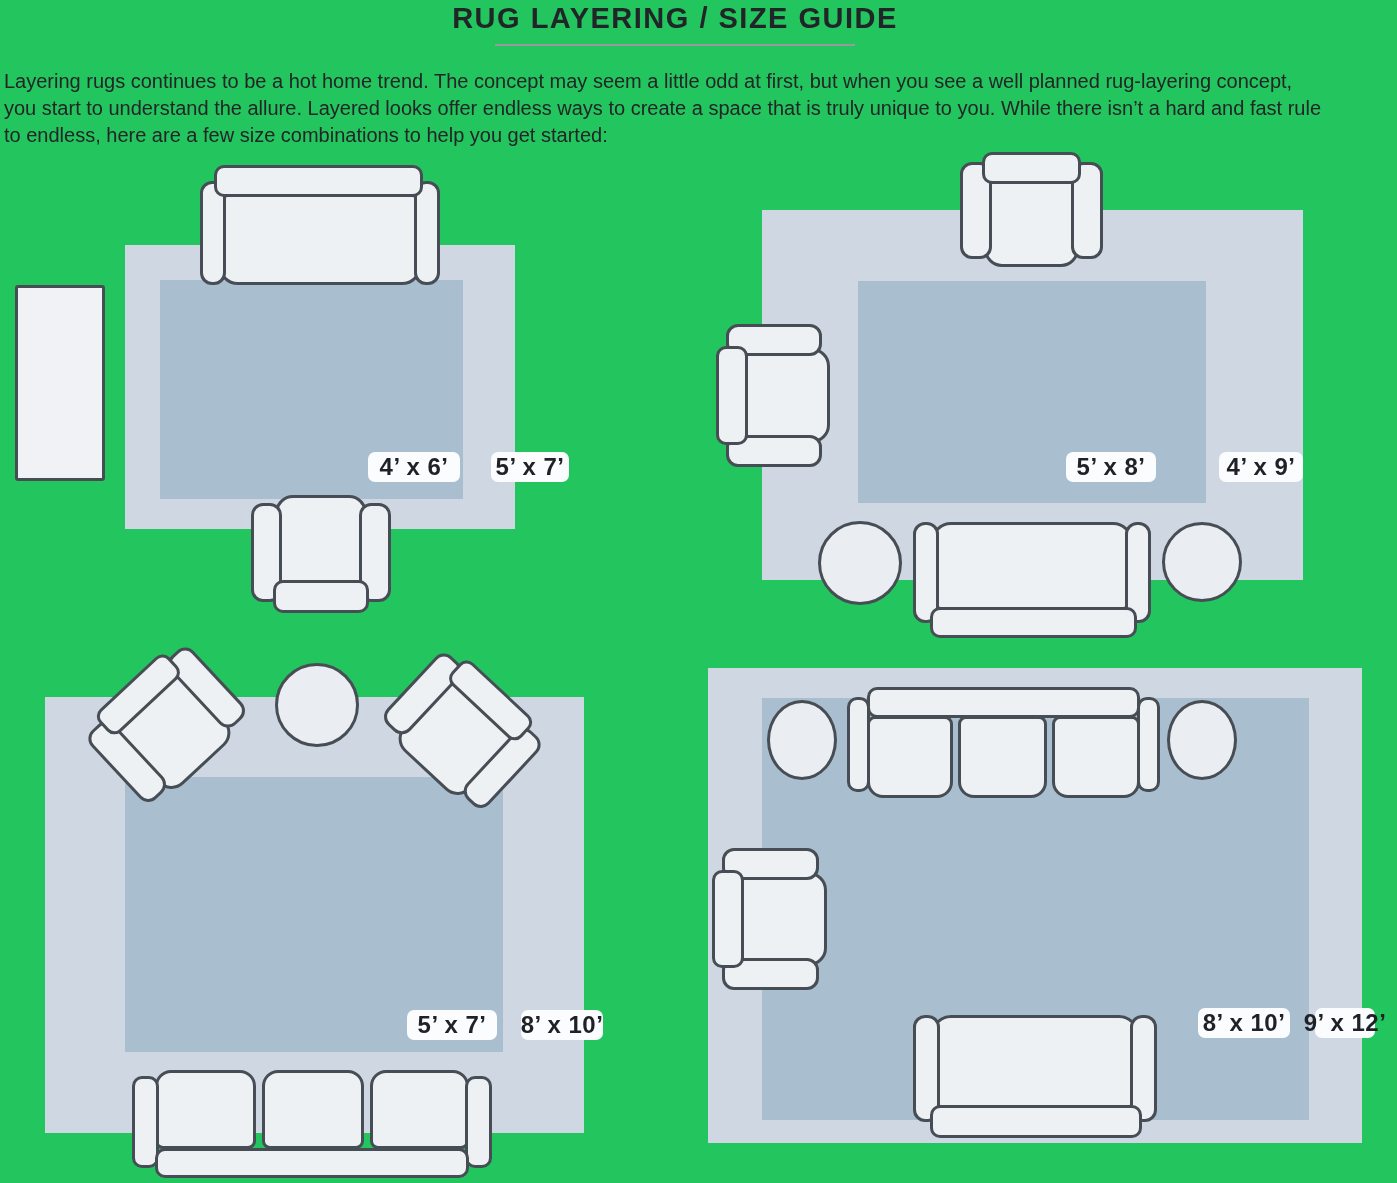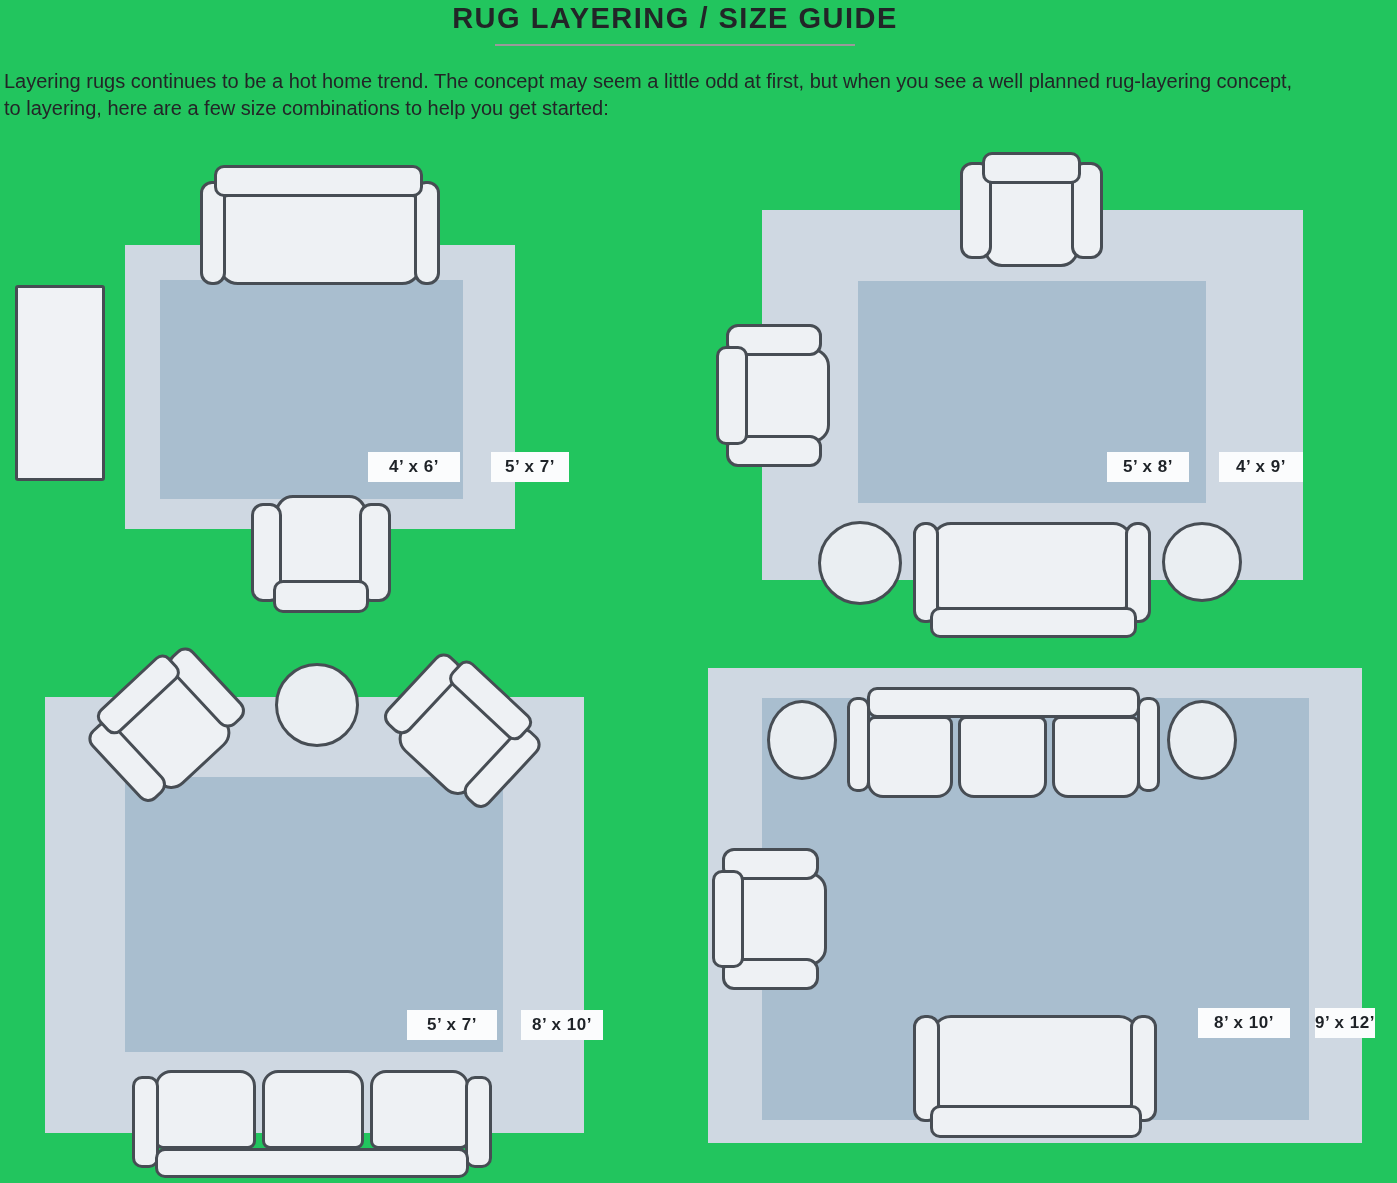--- a/index.html
+++ b/index.html
@@ -53,35 +53,37 @@
   .sofa3 .arm-l{left:0}.sofa3 .arm-r{right:0}
   .sofa3 .cushion{top:26%;height:72%;border-radius:8px 8px 16px 16px;}
   .sofa3 .c1{left:6.5%;width:27.5%}.sofa3 .c2{35.5%;left:35.5%;width:28.5%}.sofa3 .c3{left:65.5%;width:28%}
   
   .table-round{position:absolute;z-index:3;border-radius:50%;background:#eaeef2;border:3px solid #474d54;box-sizing:border-box;}
   .side-table{position:absolute;z-index:3;background:#f0f2f5;border:3px solid #474d54;border-radius:3px;box-sizing:border-box;}
   
   .size-label{
     position:absolute;z-index:4;
     background:#fbfcfd;color:#1e2227;
-    font-weight:700;font-size:17px;letter-spacing:0.5px;
+    font-weight:700;font-size:24px;letter-spacing:0.5px;
     display:flex;align-items:center;justify-content:center;
     white-space:nowrap;
+    border-radius:7px;
   }
 </style>
 </head>
 <body>
 
 <div class="page">
 
   <div class="page-title">RUG LAYERING / SIZE GUIDE</div>
   <div class="title-divider"></div>
   <div class="intro">
     <div>Layering rugs continues to be a hot home trend. The concept may seem a little odd at first, but when you see a well planned rug-layering concept,</div>
-    <div>to layering, here are a few size combinations to help you get started:</div>
+    <div>you start to understand the allure. Layered looks offer endless ways to create a space that is truly unique to you. While there isn’t a hard and fast rule</div>
+    <div>to endless, here are a few size combinations to help you get started:</div>
   </div>
 
   <div>
     <div class="rug-outer" style="left:125px;top:245px;width:390px;height:284px"></div>
     <div class="rug-inner" style="left:160px;top:280px;width:303px;height:219px"></div>
 
     <div class="piece sofa2" style="left:200px;top:165px;width:240px;height:120px">
       <div class="part seat z1"></div>
       <div class="part arm arm-l z2"></div>
       <div class="part arm arm-r z2"></div>
@@ -122,21 +124,21 @@
     <div class="table-round" style="left:818px;top:521px;width:84px;height:84px"></div>
     <div class="table-round" style="left:1162px;top:522px;width:80px;height:80px"></div>
 
     <div class="piece sofa2 flip" style="left:913px;top:522px;width:238px;height:116px">
       <div class="part seat z1"></div>
       <div class="part arm arm-l z2"></div>
       <div class="part arm arm-r z2"></div>
       <div class="part back z3"></div>
     </div>
 
-    <div class="size-label" style="left:1107px;top:452px;width:82px;height:30px">5’ x 8’</div>
+    <div class="size-label" style="left:1066px;top:452px;width:90px;height:30px">5’ x 8’</div>
     <div class="size-label" style="left:1219px;top:452px;width:84px;height:30px">4’ x 9’</div>
   </div>
 
   <div>
     <div class="rug-outer" style="left:45px;top:697px;width:539px;height:436px"></div>
     <div class="rug-inner" style="left:125px;top:777px;width:378px;height:275px"></div>
 
     <div class="piece chair" style="left:96px;top:668px;width:140px;height:112px;transform:rotate(-43deg)">
       <div class="part seat z1"></div>
       <div class="part arm arm-l z2"></div>

